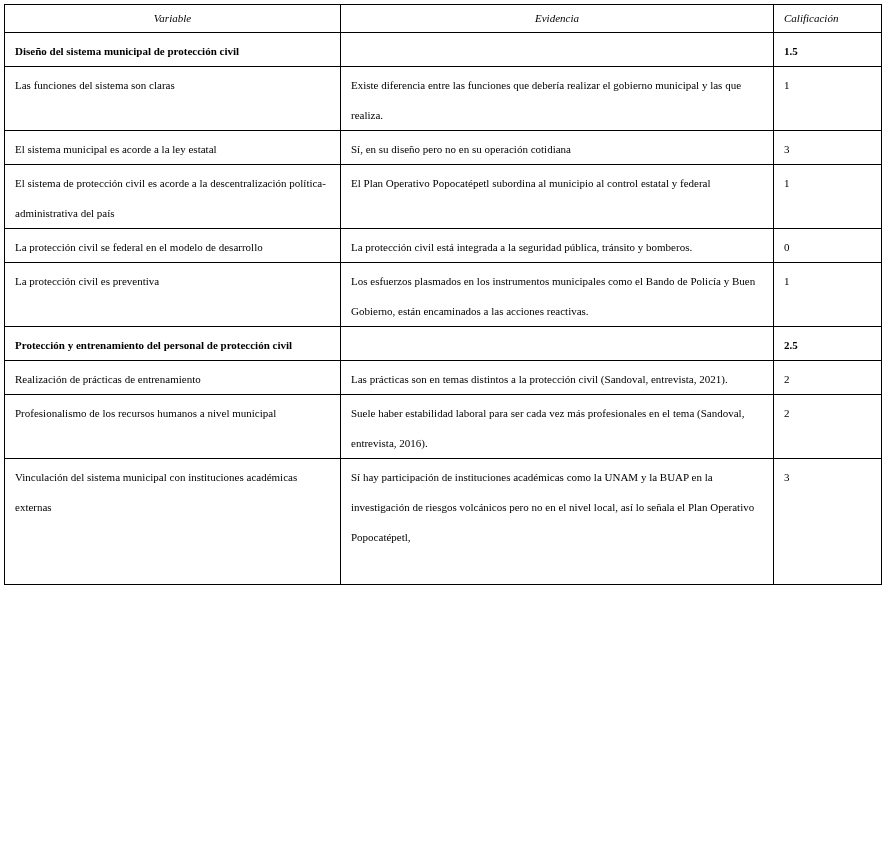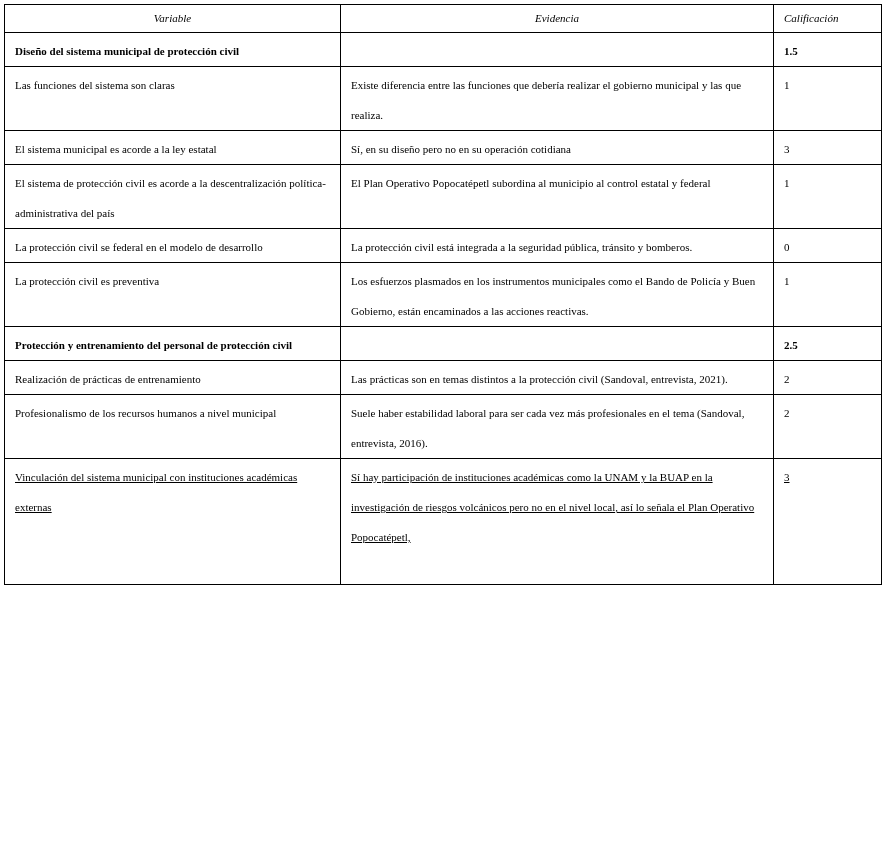--- a/index.html
+++ b/index.html
@@ -27,21 +27,21 @@
       text-align: center;
       line-height: 25px;
       padding-top: 1px;
       padding-bottom: 1px;
     }
     table.eval th.score-h { text-align: left; padding-left: 10px; padding-right: 0; }
     col.c1 { width: 336px; }
     col.c2 { width: 433px; }
     col.c3 { width: 108px; }
     tr.section td { font-weight: bold; }
-    tr.row-last td { height: 122px; text-decoration: underline; }
+    tr.row-last td { height: 122px; }
   </style>
 </head>
 <body>
 
 <table class="eval">
   <colgroup>
     <col class="c1">
       <col class="c2">
       <col class="c3">
   </colgroup>

